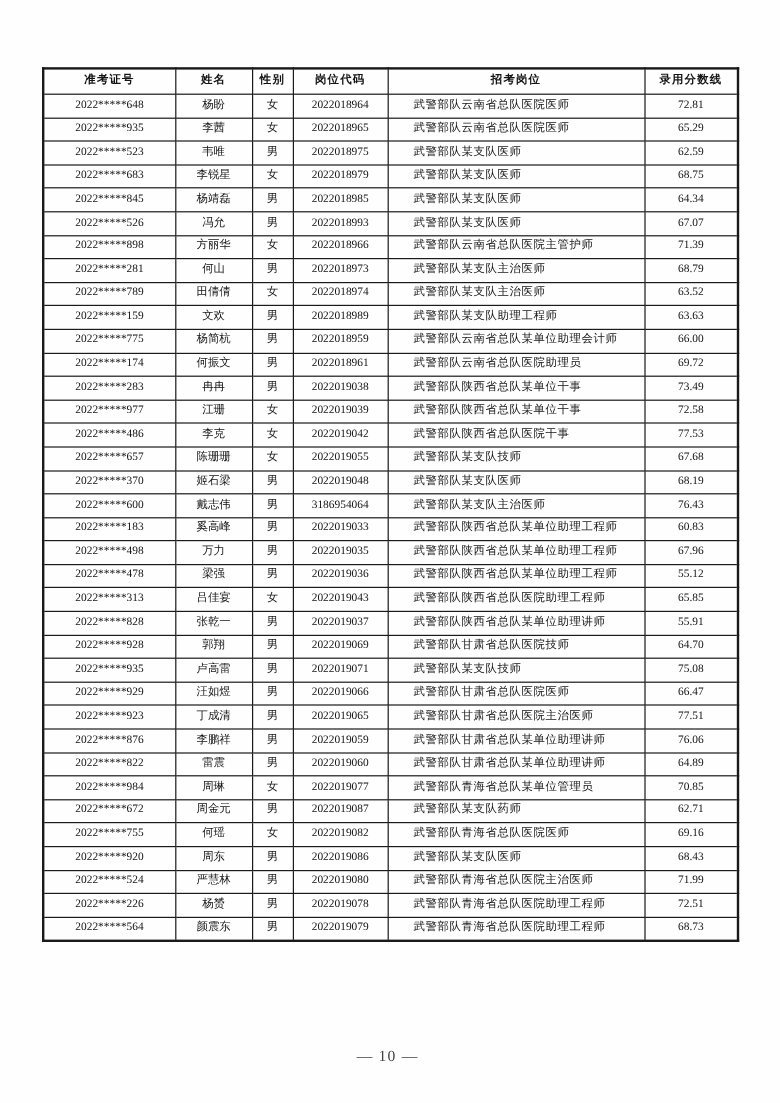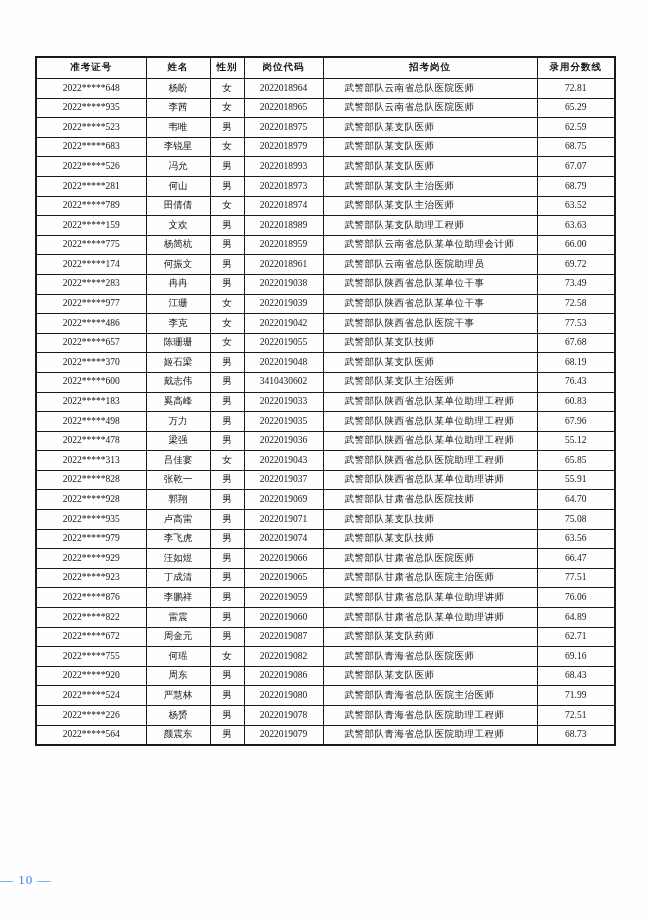--- a/index.html
+++ b/index.html
@@ -53,22 +53,23 @@
   .col-name    { width: 64px; }
   .col-gender  { width: 34px; }
   .col-code    { width: 79px; }
   .col-post    { width: 214px; }
   .col-score   { width: 78px; }
   .footer-pagenum {
     position: absolute;
     left: 0;
     right: 4px;
     top: 872px;
+    text-align: center;
     font-size: 13px;
-    color: #3b82f6;
+    color: #404040;
     letter-spacing: 1px;
   }
 </style>
 </head>
 <body>
 
 <div class="page">
 
   <table class="score-table">
     <colgroup>
@@ -116,26 +117,42 @@
         </tr>
         <tr>
           <td>2022*****683</td>
           <td>李锐星</td>
           <td>女</td>
           <td>2022018979</td>
           <td class="left">武警部队某支队医师</td>
           <td>68.75</td>
         </tr>
         <tr>
+          <td>2022*****845</td>
+          <td>杨靖磊</td>
+          <td>男</td>
+          <td>2022018985</td>
+          <td class="left">武警部队某支队医师</td>
+          <td>64.34</td>
+        </tr>
+        <tr>
           <td>2022*****526</td>
           <td>冯允</td>
           <td>男</td>
           <td>2022018993</td>
           <td class="left">武警部队某支队医师</td>
           <td>67.07</td>
+        </tr>
+        <tr>
+          <td>2022*****898</td>
+          <td>方丽华</td>
+          <td>女</td>
+          <td>2022018966</td>
+          <td class="left">武警部队云南省总队医院主管护师</td>
+          <td>71.39</td>
         </tr>
         <tr>
           <td>2022*****281</td>
           <td>何山</td>
           <td>男</td>
           <td>2022018973</td>
           <td class="left">武警部队某支队主治医师</td>
           <td>68.79</td>
         </tr>
         <tr>
@@ -207,21 +224,21 @@
           <td>姬石梁</td>
           <td>男</td>
           <td>2022019048</td>
           <td class="left">武警部队某支队医师</td>
           <td>68.19</td>
         </tr>
         <tr>
           <td>2022*****600</td>
           <td>戴志伟</td>
           <td>男</td>
-          <td>3410430602</td>
+          <td>3186954064</td>
           <td class="left">武警部队某支队主治医师</td>
           <td>76.43</td>
         </tr>
         <tr>
           <td>2022*****183</td>
           <td>奚高峰</td>
           <td>男</td>
           <td>2022019033</td>
           <td class="left">武警部队陕西省总队某单位助理工程师</td>
           <td>60.83</td>
@@ -268,28 +285,20 @@
         </tr>
         <tr>
           <td>2022*****935</td>
           <td>卢高雷</td>
           <td>男</td>
           <td>2022019071</td>
           <td class="left">武警部队某支队技师</td>
           <td>75.08</td>
         </tr>
         <tr>
-          <td>2022*****979</td>
-          <td>李飞虎</td>
-          <td>男</td>
-          <td>2022019074</td>
-          <td class="left">武警部队某支队技师</td>
-          <td>63.56</td>
-        </tr>
-        <tr>
           <td>2022*****929</td>
           <td>汪如煜</td>
           <td>男</td>
           <td>2022019066</td>
           <td class="left">武警部队甘肃省总队医院医师</td>
           <td>66.47</td>
         </tr>
         <tr>
           <td>2022*****923</td>
           <td>丁成清</td>
@@ -308,20 +317,28 @@
         </tr>
         <tr>
           <td>2022*****822</td>
           <td>雷震</td>
           <td>男</td>
           <td>2022019060</td>
           <td class="left">武警部队甘肃省总队某单位助理讲师</td>
           <td>64.89</td>
         </tr>
         <tr>
+          <td>2022*****984</td>
+          <td>周琳</td>
+          <td>女</td>
+          <td>2022019077</td>
+          <td class="left">武警部队青海省总队某单位管理员</td>
+          <td>70.85</td>
+        </tr>
+        <tr>
           <td>2022*****672</td>
           <td>周金元</td>
           <td>男</td>
           <td>2022019087</td>
           <td class="left">武警部队某支队药师</td>
           <td>62.71</td>
         </tr>
         <tr>
           <td>2022*****755</td>
           <td>何瑶</td>

